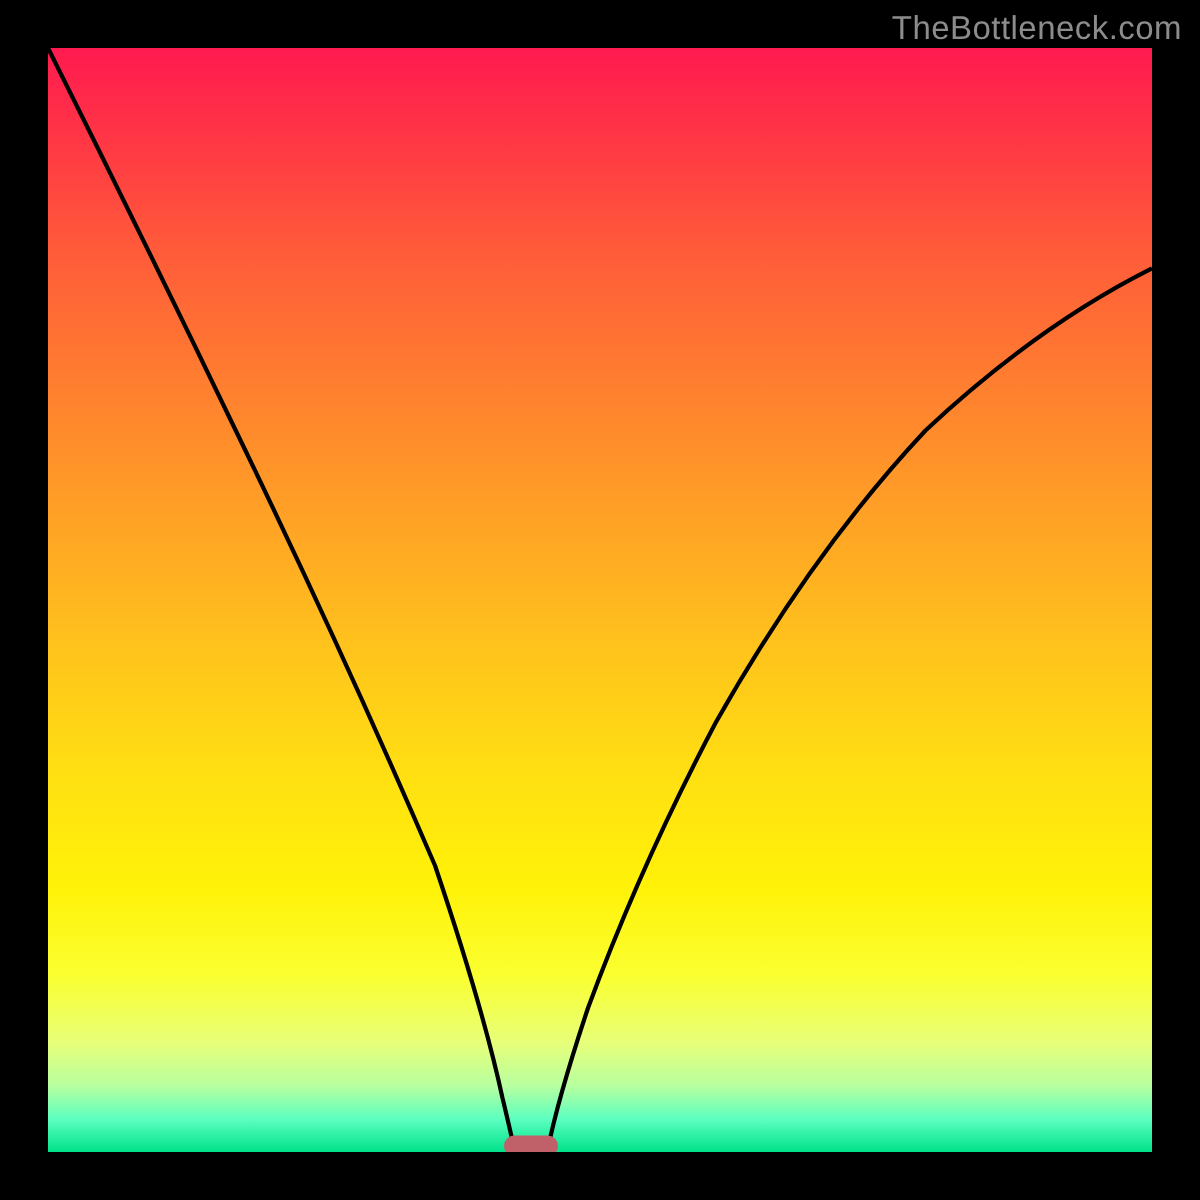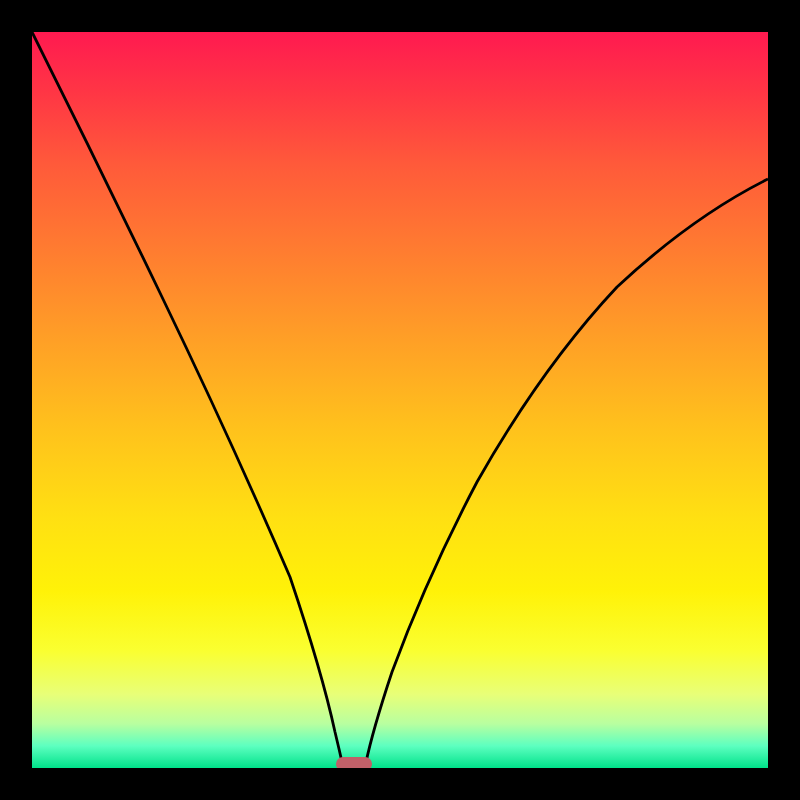--- a/index.html
+++ b/index.html
@@ -84,14 +84,15 @@
       <path d="M 333 735
                Q 340 700 360 640
                Q 395 545 445 450
                Q 510 335 585 255
                Q 660 185 736 147" fill="none" stroke="#000" stroke-width="2.8"></path>
     </svg>
 
     <div class="marker" style="left:322px; top:732px;"></div>
   </div>
 
+  <div class="watermark">TheBottleneck.com</div>
 
 </div>
 
 </body></html>

